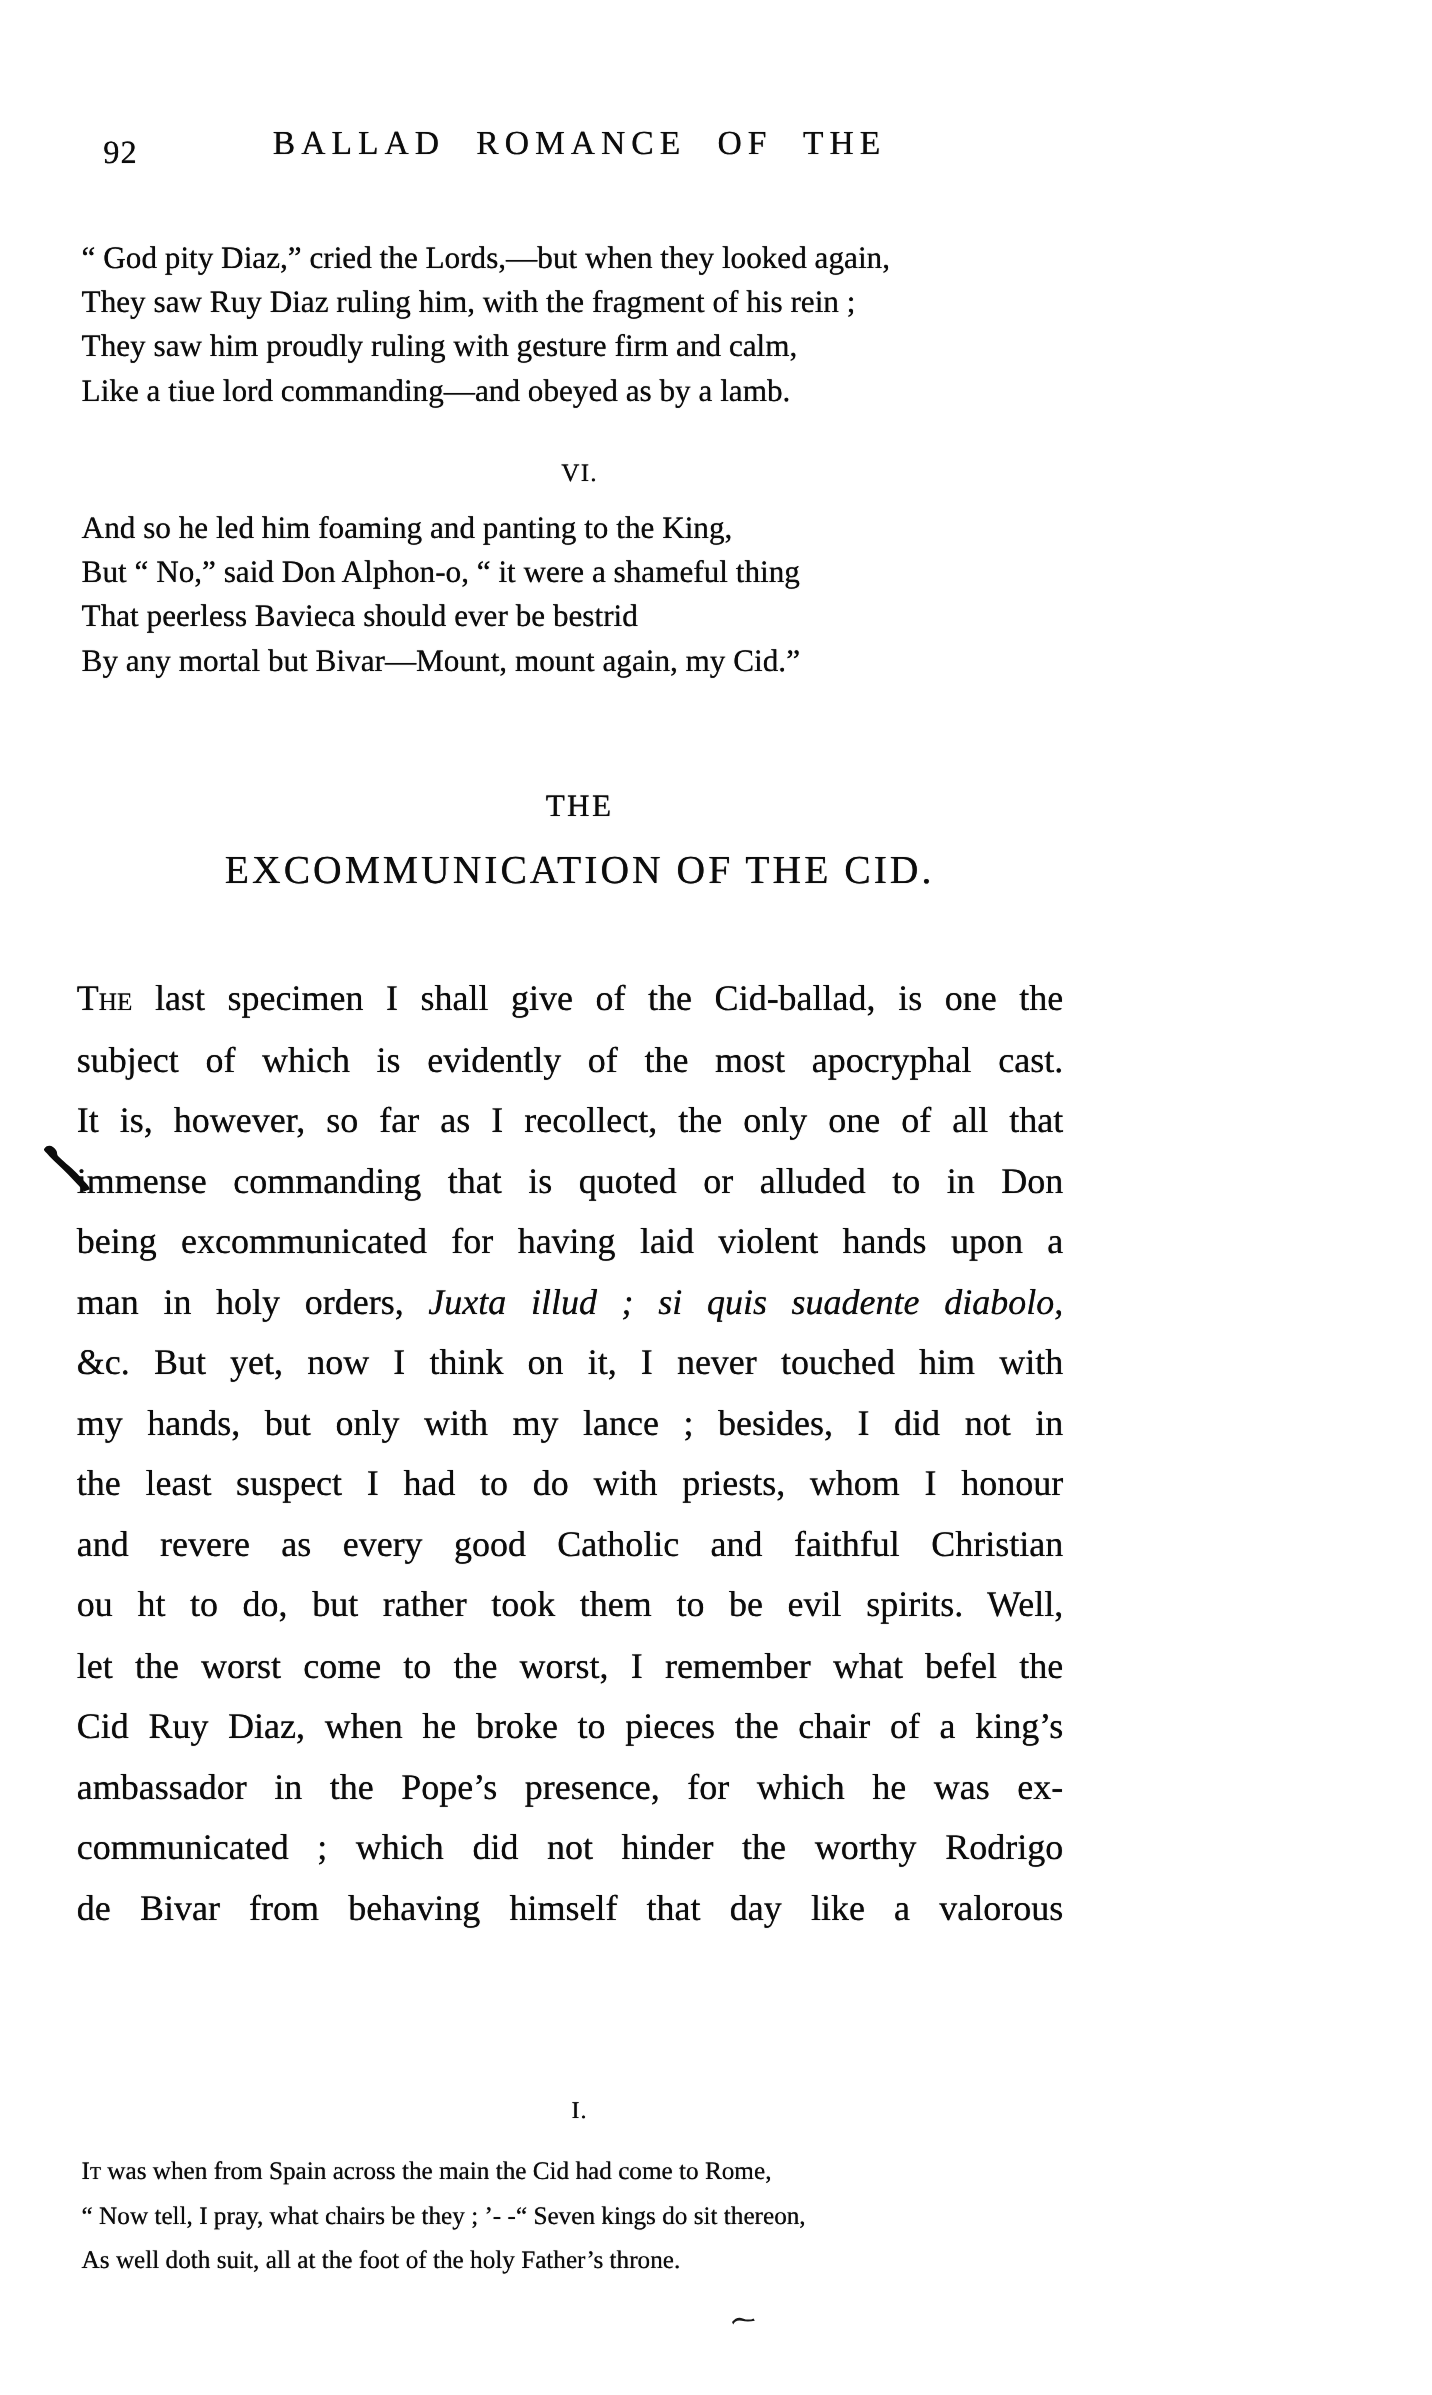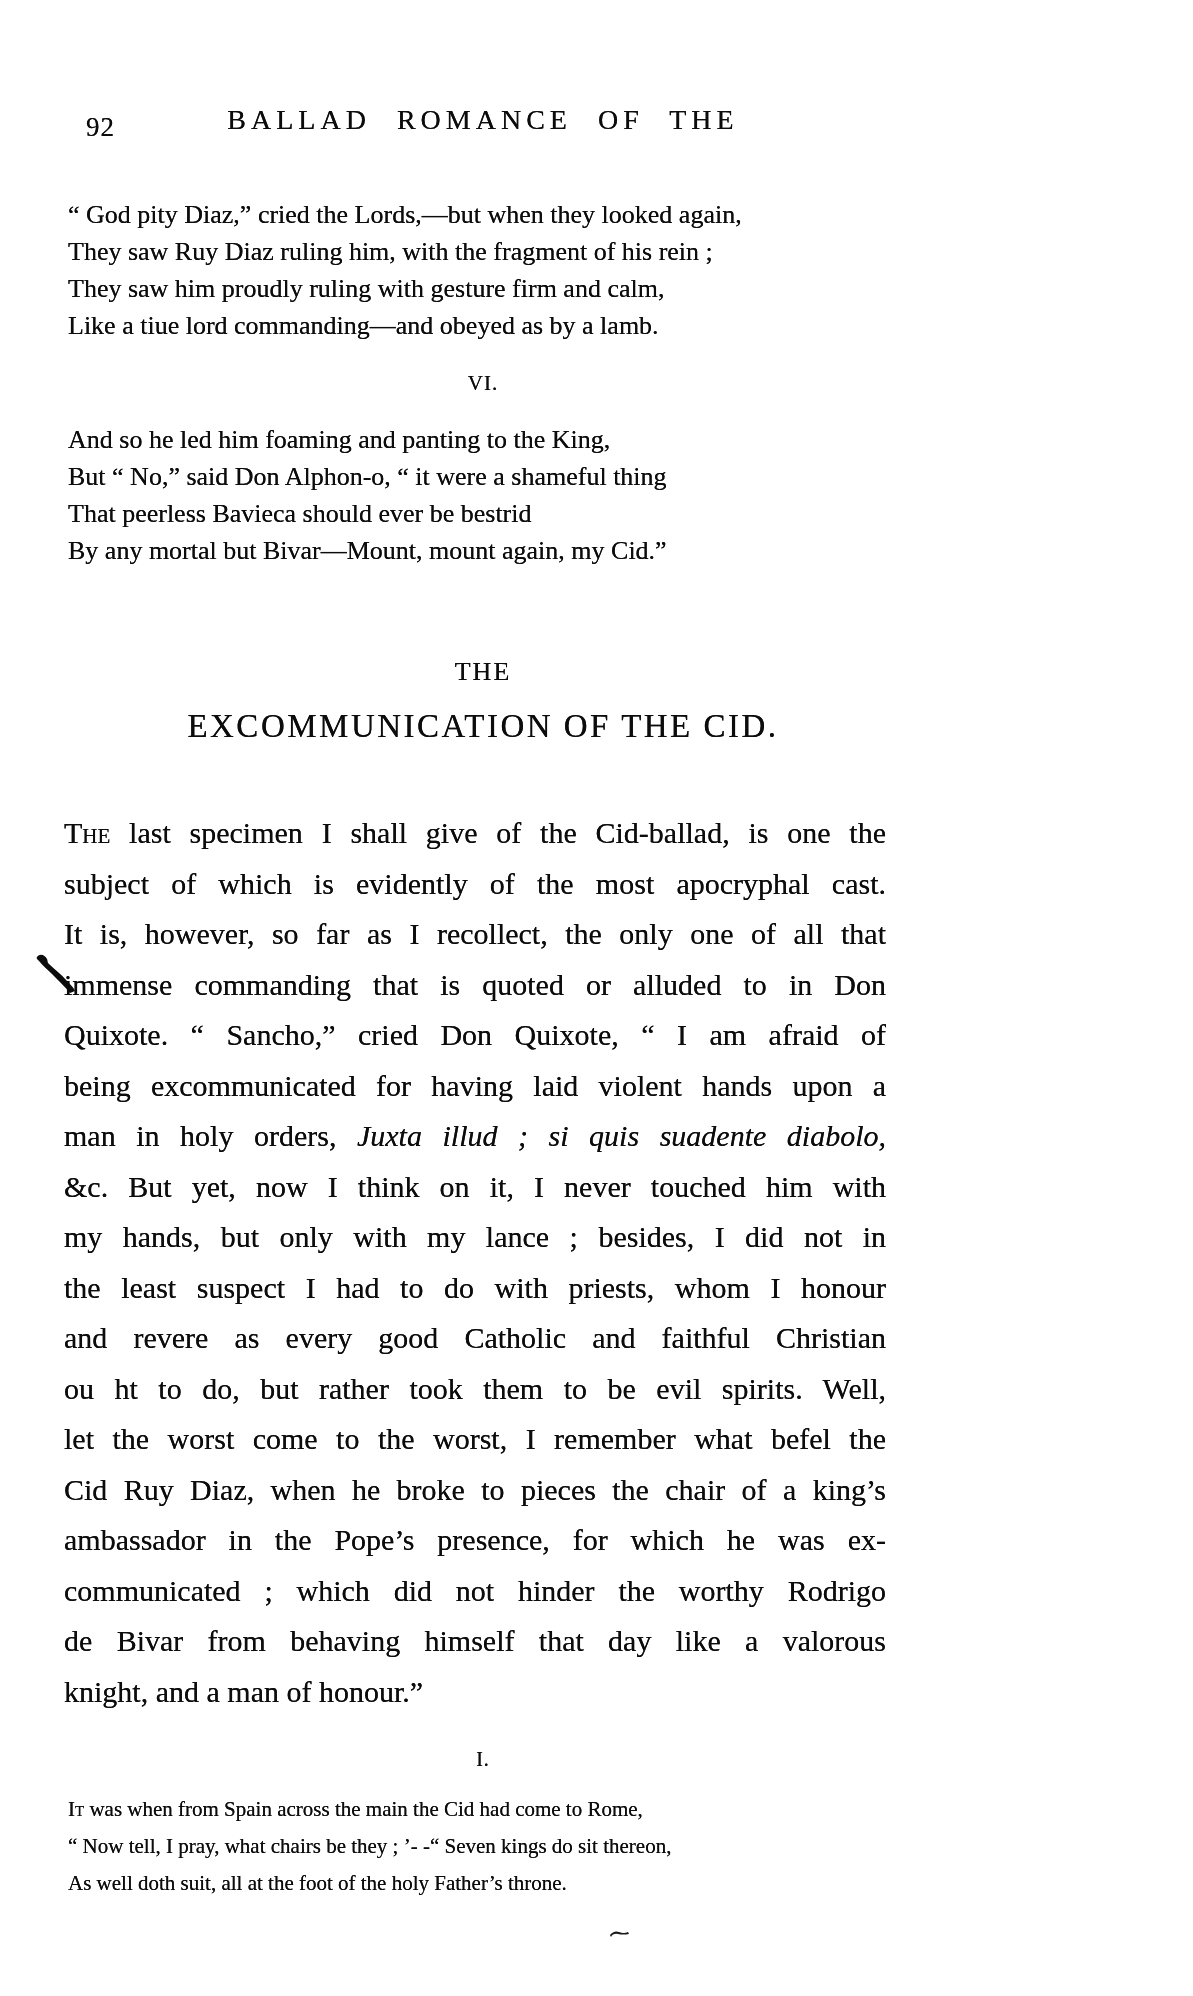--- a/index.html
+++ b/index.html
@@ -26,21 +26,21 @@
   .poem{position:absolute;left:40px;font-size:26px;line-height:37px;}
   .poem .tline{white-space:nowrap;}
   .poem-v{top:196px;}
   .poem-vi{top:421px;}
   .poem-i{top:1791px;font-size:21px;line-height:37px;}
 
   .section-label{
     position:absolute;left:40px;width:830px;text-align:center;
     font-size:21px;letter-spacing:1px;
   }
-  .label-vi{top:371px;}
+  .label-vi{top:382px;}
   .label-i{top:1748px;font-size:20px;}
 
   .heading-kicker{
     position:absolute;left:40px;top:657px;width:830px;text-align:center;
     font-size:26px;letter-spacing:2px;
   }
   .heading-main{
     position:absolute;left:40px;top:708px;width:830px;text-align:center;
     font-size:33px;letter-spacing:2.5px;
   }
@@ -82,34 +82,32 @@
     </div>
 
   <div class="heading-kicker">THE</div>
   <div class="heading-main">EXCOMMUNICATION OF THE CID.</div>
 
   <div class="prose">
       <div class="tline just"><span class="sc">The</span><span> last specimen I shall give of the Cid-ballad, is one the</span></div>
       <div class="tline just"><span>subject of which is evidently of the most apocryphal cast.</span></div>
       <div class="tline just"><span>It is, however, so far as I recollect, the only one of all that</span></div>
       <div class="tline just"><span>immense commanding that is quoted or alluded to in Don</span></div>
-      <div class="tline just"><span>Quixote. “ Sancho,” cried Don Quixote, “ I am afraid of</span></div>
       <div class="tline just"><span>being excommunicated for having laid violent hands upon a</span></div>
       <div class="tline just"><span>man in holy orders, </span><span class="i">Juxta illud ; si quis suadente diabolo,</span></div>
       <div class="tline just"><span>&amp;c. But yet, now I think on it, I never touched him with</span></div>
       <div class="tline just"><span>my hands, but only with my lance ; besides, I did not in</span></div>
       <div class="tline just"><span>the least suspect I had to do with priests, whom I honour</span></div>
       <div class="tline just"><span>and revere as every good Catholic and faithful Christian</span></div>
       <div class="tline just"><span>ou ht to do, but rather took them to be evil spirits. Well,</span></div>
       <div class="tline just"><span>let the worst come to the worst, I remember what befel the</span></div>
       <div class="tline just"><span>Cid Ruy Diaz, when he broke to pieces the chair of a king’s</span></div>
       <div class="tline just"><span>ambassador in the Pope’s presence, for which he was ex-</span></div>
       <div class="tline just"><span>communicated ; which did not hinder the worthy Rodrigo</span></div>
       <div class="tline just"><span>de Bivar from behaving himself that day like a valorous</span></div>
-      <div class="tline jlast"><span>knight, and a man of honour.”</span></div>
     </div>
 
   <div class="section-label label-i">I.</div>
   <div class="poem poem-i">
       <div class="tline"><span class="sc">It</span><span> was when from Spain across the main the Cid had come to Rome,</span></div>
       <div class="tline"><span>“ Now tell, I pray, what chairs be they ; ’- -“ Seven kings do sit thereon,</span></div>
       <div class="tline"><span>As well doth suit, all at the foot of the holy Father’s throne.</span></div>
     </div>
 
   <svg class="pen-mark" viewBox="0 0 46 44">

